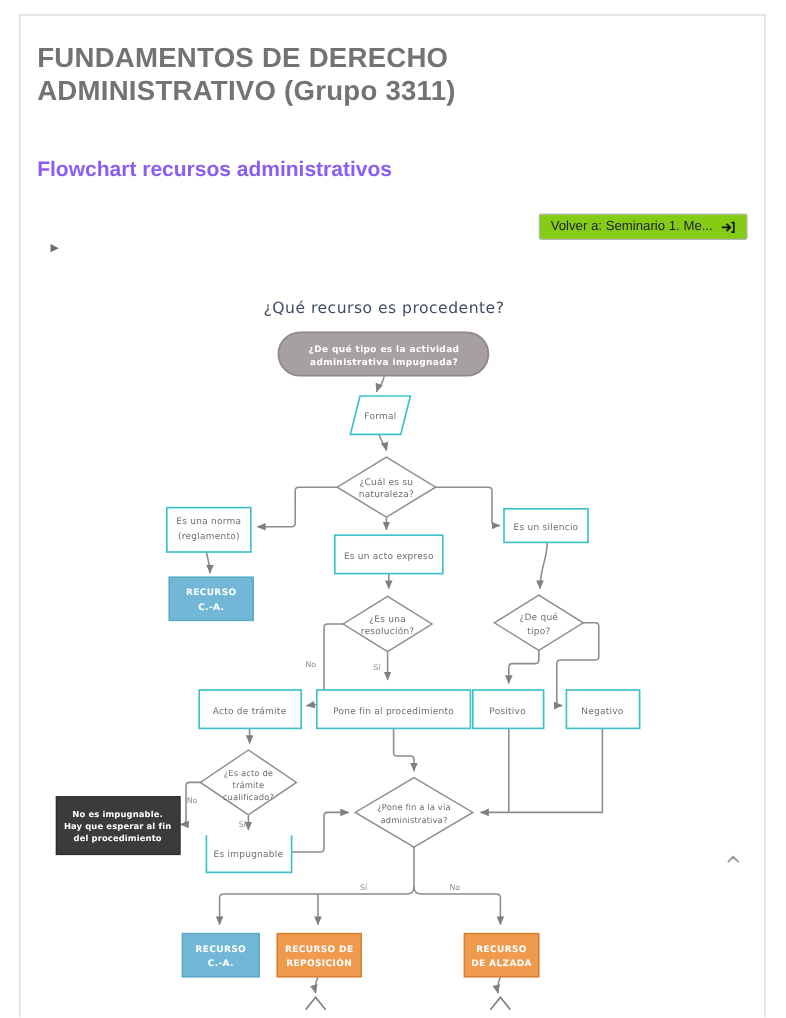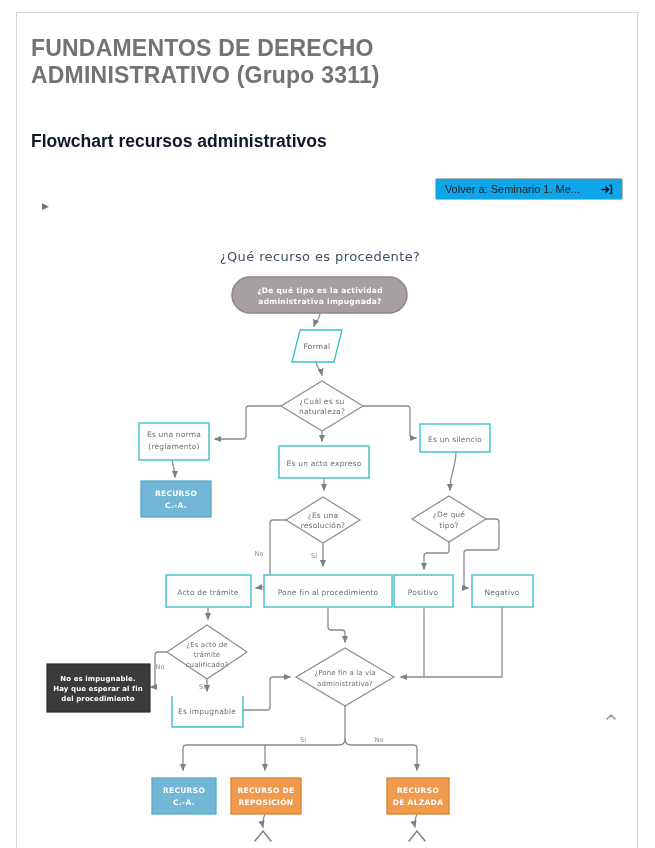--- a/index.html
+++ b/index.html
@@ -10,25 +10,25 @@
   .card{
     position:absolute;left:16px;top:12px;width:622px;height:900px;
     box-sizing:border-box;border:1px solid #d5d5d5;border-bottom:none;
     background:#fff;padding:16px 14px 0 14px;
   }
   .course-title{
     font-size:23px;line-height:1.18;margin:6px 0 0 0;color:#737373;
     font-weight:bold;max-width:520px;letter-spacing:.2px;
   }
   .page-title{
-    font-size:17.5px;margin:42px 0 0 0;color:#0f172a;font-weight:bold;
+    font-size:17.5px;margin:42px 0 0 0;color:#8b5cf6;font-weight:bold;
   }
   .btn-row{display:flex;justify-content:flex-end;margin-top:26px;}
   .back-btn{
-    display:inline-flex;align-items:center;gap:20px;background:#0ea5e9;
+    display:inline-flex;align-items:center;gap:6px;background:#84cc16;
     border:1px solid #b5b5b5;border-radius:2px;padding:4px 9px;
     font-size:11px;color:#222;font-family:"Liberation Sans",sans-serif;
     cursor:pointer;
   }
   .disclosure{
     position:absolute;left:25px;top:189px;font-size:9px;color:#6e6e6e;
     line-height:1;cursor:pointer;
   }
   .flow{position:absolute;left:0;top:240px;}
   .scrolltop{position:absolute;left:605px;top:707px;cursor:pointer;}

